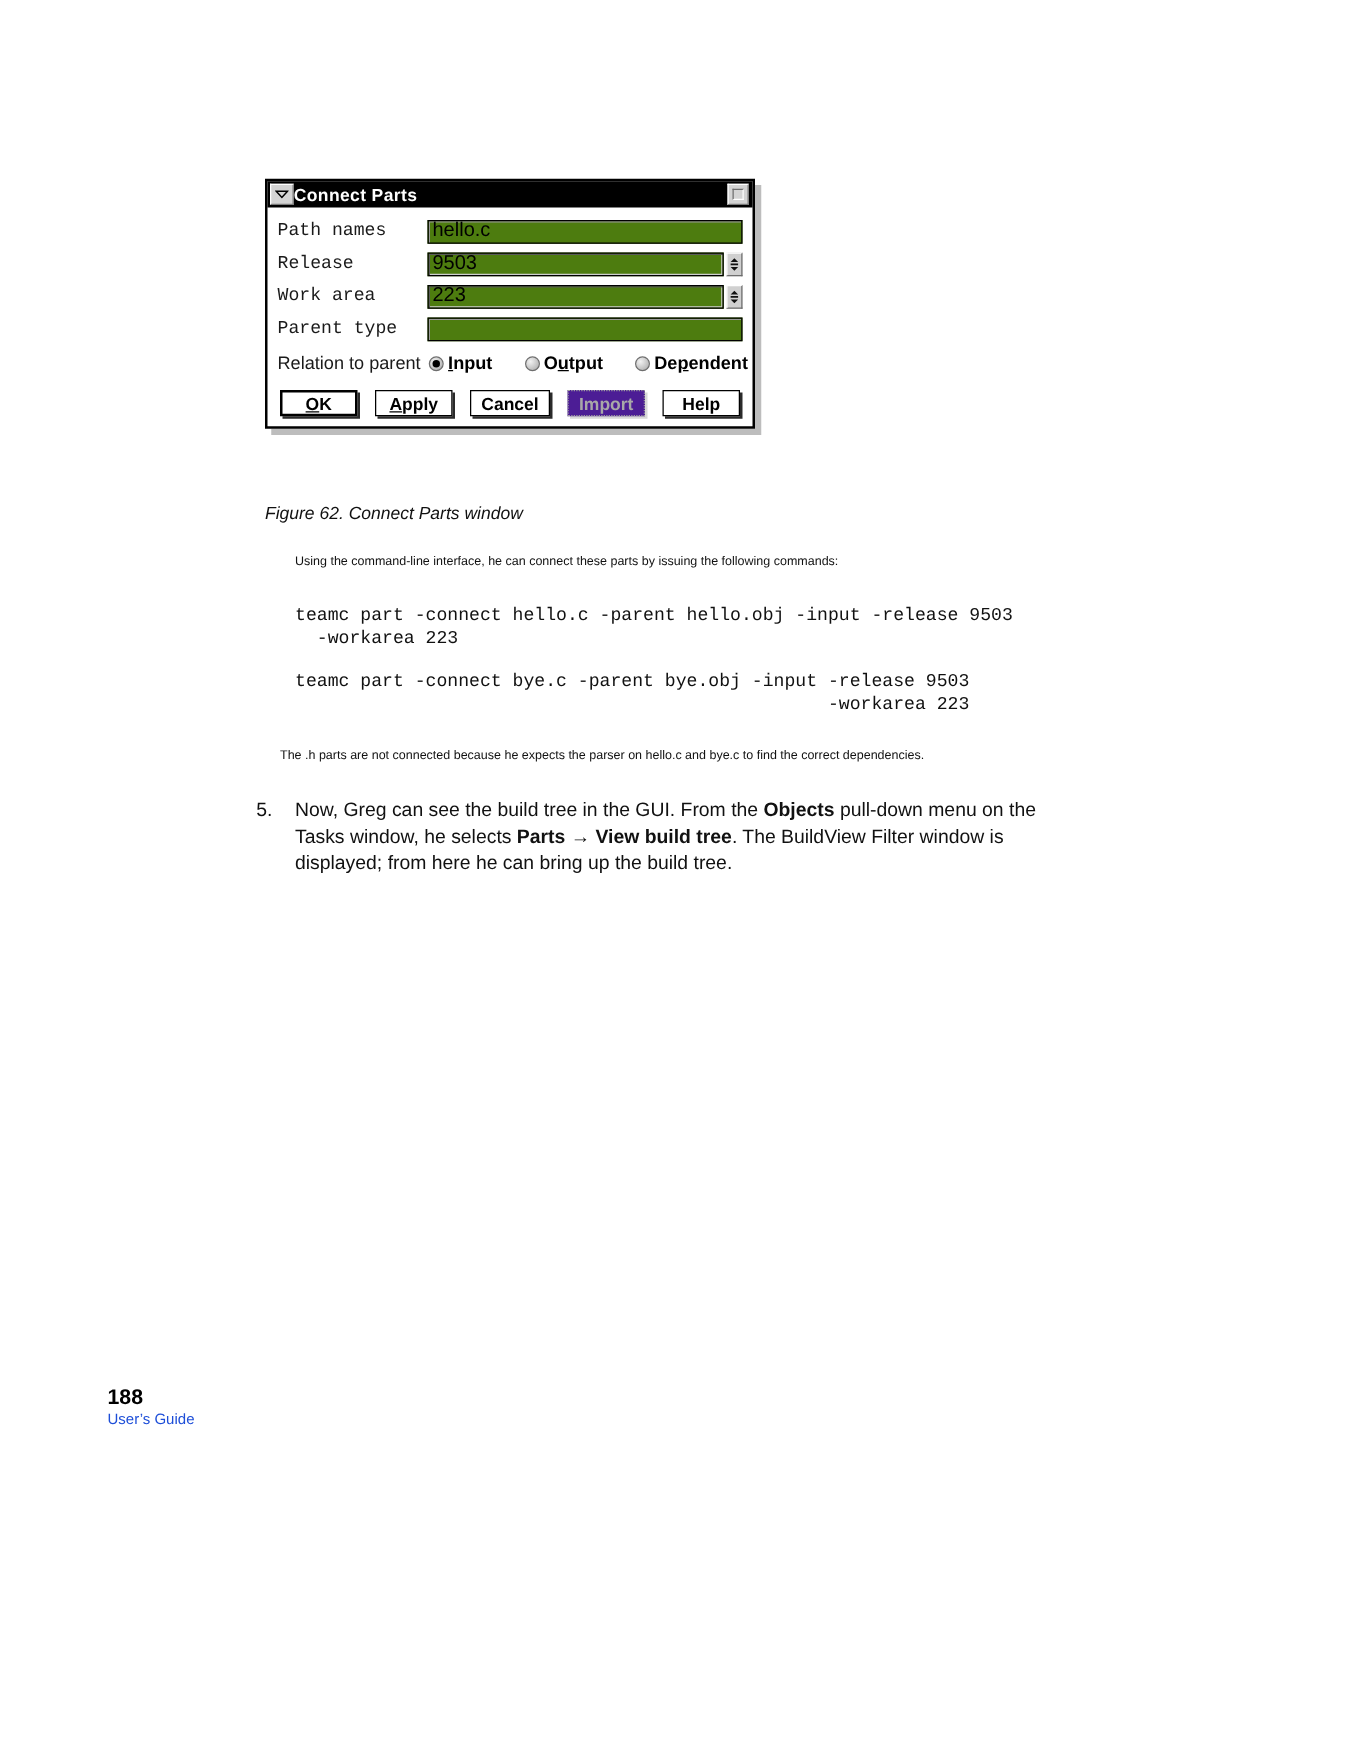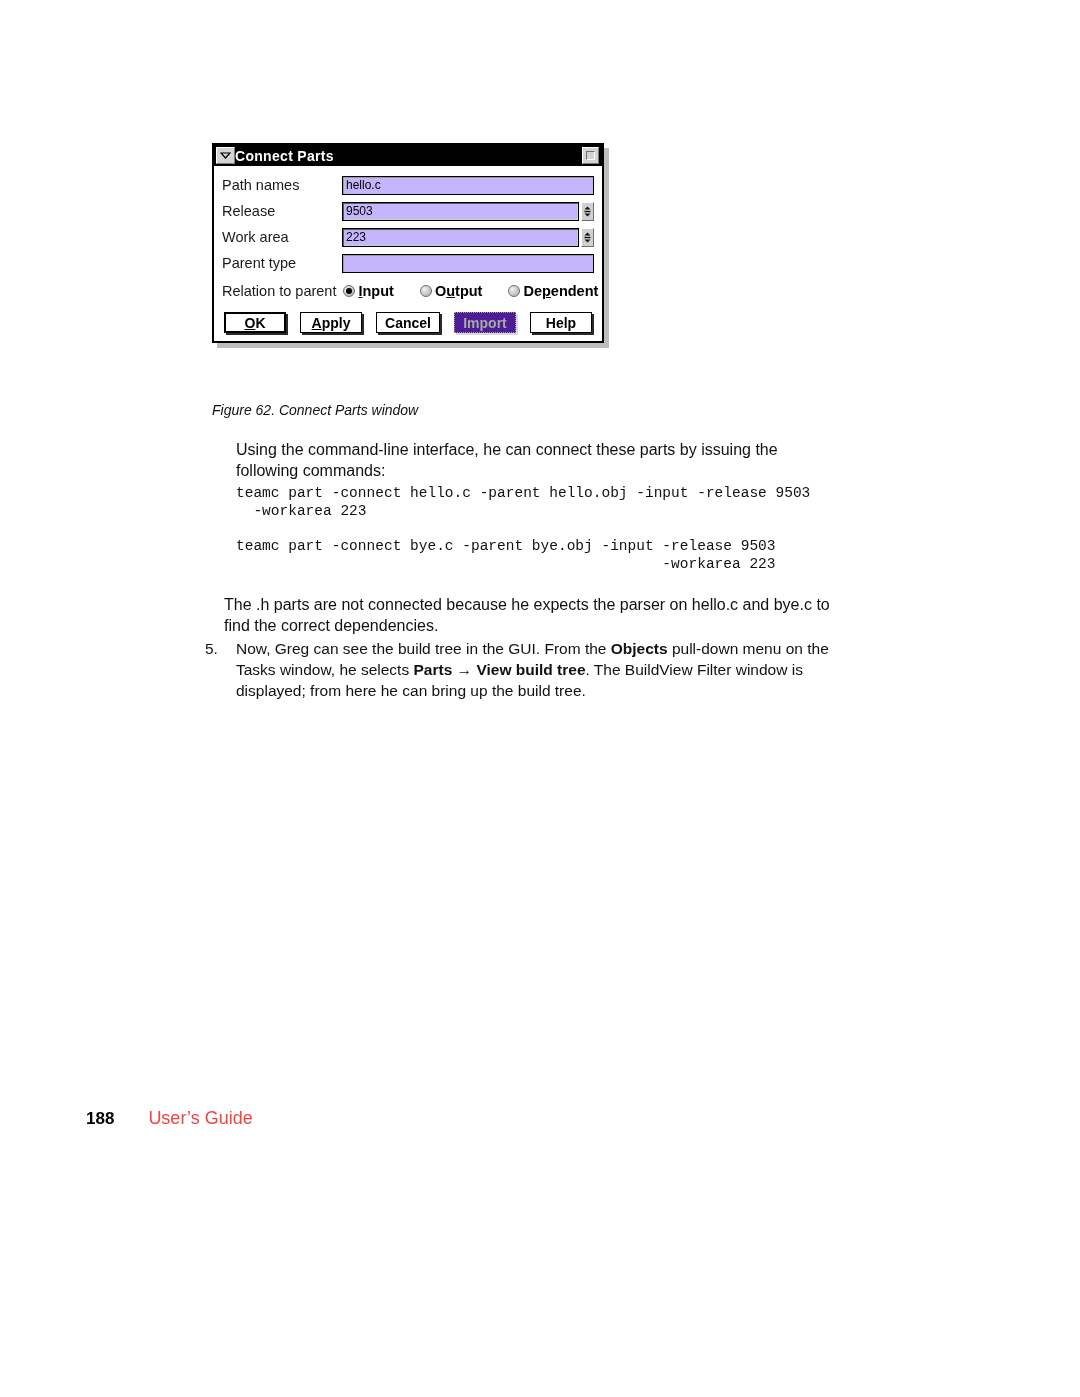--- a/index.html
+++ b/index.html
@@ -99,38 +99,38 @@
   .field-row {
     display: flex;
     align-items: center;
     height: 26px;
     margin-bottom: 0px;
   }
   .field-label {
     width: 120px;
     flex: 0 0 120px;
     font-size: 14.5px;
-    font-family: Liberation Sans, sans-serif;
+    font-family: Liberation Mono, monospace;
     color: #1a1a1a;
     line-height: 1;
     white-space: nowrap;
   }
   .field-box {
     flex: 1 1 auto;
     display: flex;
     align-items: stretch;
     height: 19px;
     position: relative;
   }
   .text-input {
     flex: 1 1 auto;
-    background: #c4b5fd;
+    background: #4d7c0f;
     border: 1px solid #000000;
     box-shadow: inset 1px 1px 0 0 #9a9a9a;
-    font-size: 12px;
+    font-size: 16px;
     font-family: "Liberation Sans", sans-serif;
     padding: 0 0 0 3px;
     display: flex;
     align-items: center;
     box-sizing: border-box;
     line-height: 1;
     position: relative;
     overflow: hidden;
     white-space: nowrap;
   }
@@ -251,21 +251,21 @@
     position: absolute;
     left: 212px;
     top: 402px;
     font-size: 14px;
     font-style: italic;
     font-family: "Liberation Sans", sans-serif;
     color: #111111;
   }
   .para {
     position: absolute;
-    font-size: 16px;
+    font-size: 10px;
     line-height: 21px;
     font-family: "Liberation Sans", sans-serif;
     color: #111111;
   }
   .p-intro { left: 236px; top: 439px; width: 600px; }
   .p-h     { left: 224px; top: 594px; width: 620px; }
 
   .code {
     position: absolute;
     font-family: "Liberation Mono", monospace;
@@ -294,31 +294,31 @@
   }
   .list-text { flex: 1 1 auto; }
 
   .footer {
     position: absolute;
     left: 86px;
     top: 1108px;
     display: flex;
     align-items: baseline;
     font-family: "Liberation Sans", sans-serif;
+    flex-direction: column;
   }
   .footer-page {
     font-size: 17px;
     font-weight: bold;
     color: #000000;
     margin-right: 14px;
   }
   .footer-title {
-    font-size: 18px;
-    color: #ef4444;
-    margin-left: 20px;
+    font-size: 12px;
+    color: #1d4ed8;
   }
 </style>
 </head>
 <body>
 
 <div class="dialog-wrap">
   <div class="dialog">
 
     <div class="titlebar">
       <div class="title-menu-btn">

